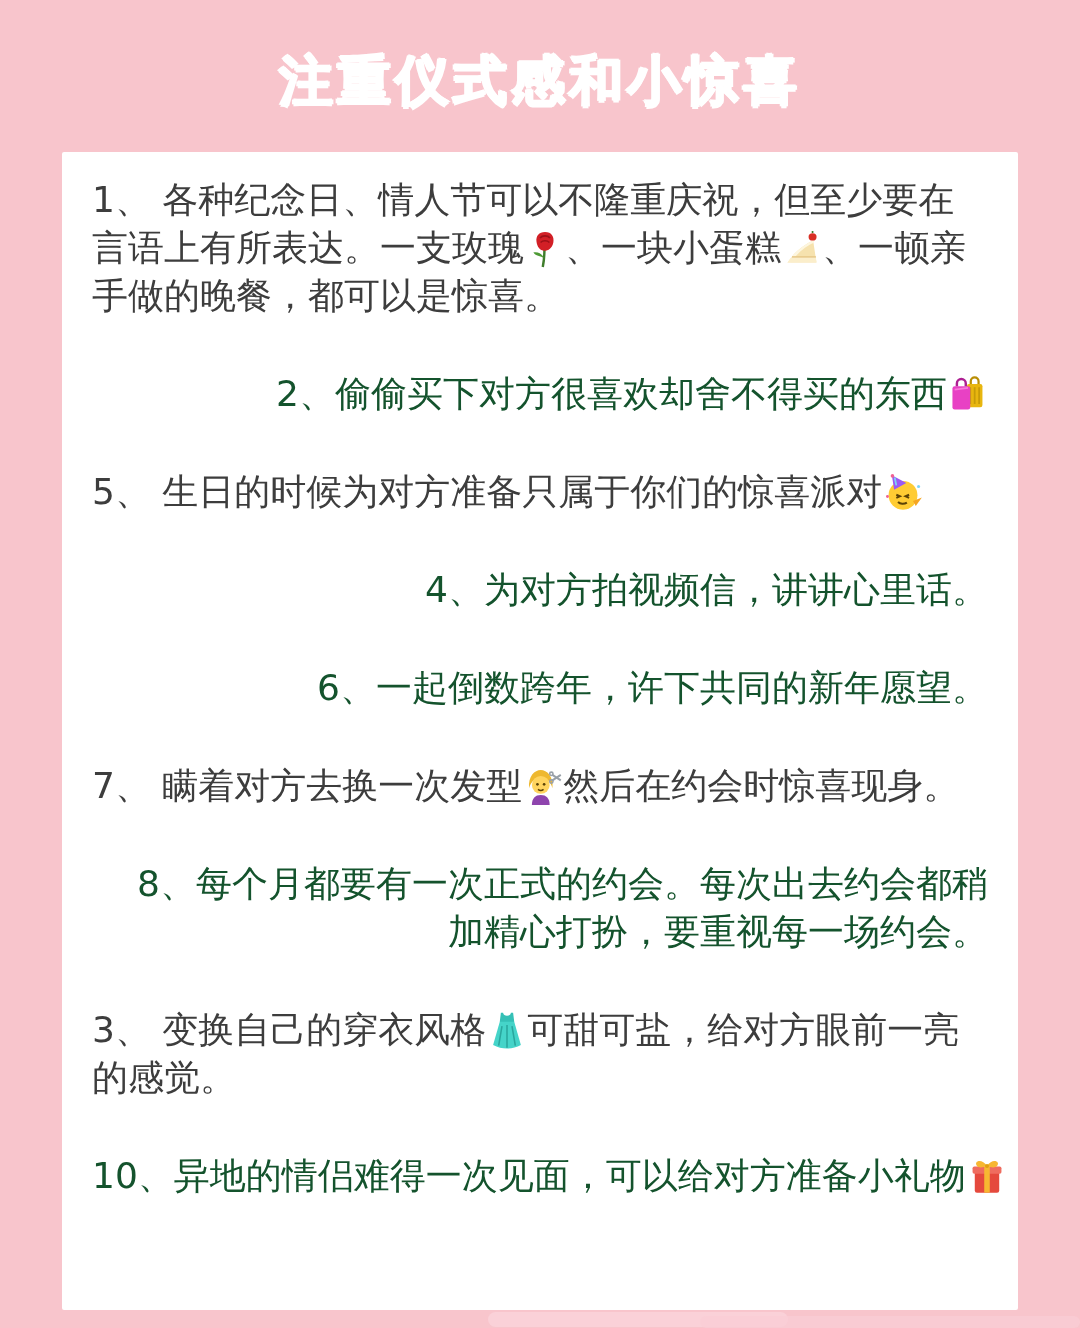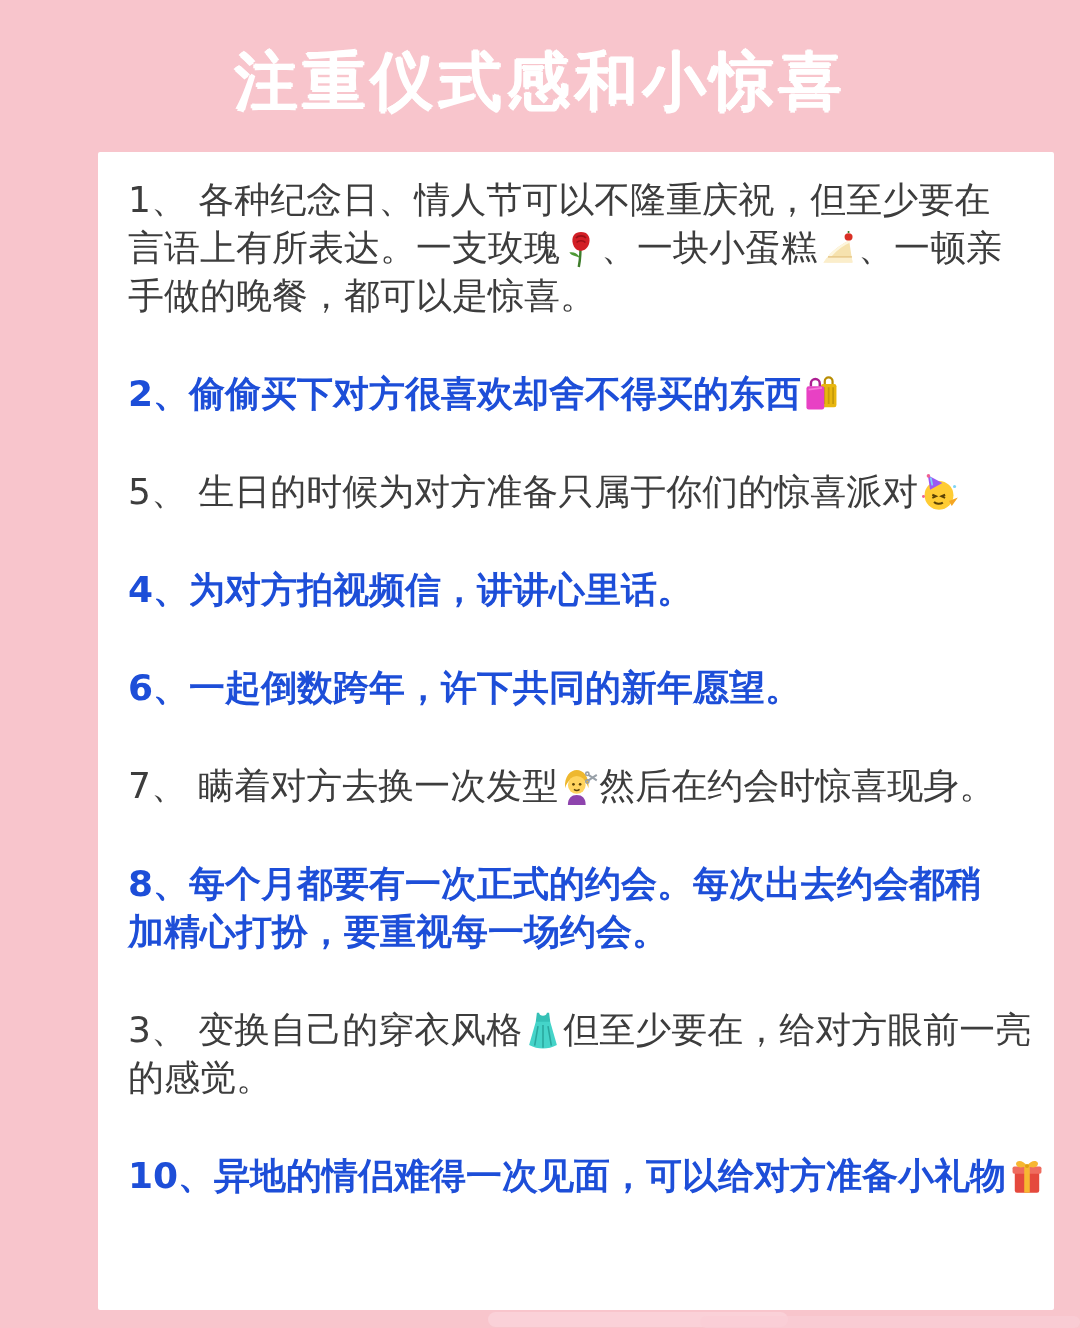--- a/index.html
+++ b/index.html
@@ -10,48 +10,48 @@
     background: #f8c5cc;
     font-family: "DejaVu Sans", "Liberation Sans", sans-serif;
   }
   .page-title-wrap {
     position: absolute;
     top: 22px; left: 0;
     width: 1080px; height: 118px;
     display: flex; align-items: center; justify-content: center;
   }
   .page-title {
-    font-size: 64px;
-    font-weight: 400;
+    font-size: 54px;
+    font-weight: 700;
     color: #ffffff;
     letter-spacing: 4px;
     text-shadow: 1.5px 0 0 #fff, -1.5px 0 0 #fff, 0 1.5px 0 #fff, 0 -1.5px 0 #fff;
     white-space: nowrap;
   }
   .card {
     position: absolute;
     left: 62px; top: 152px;
     width: 956px; height: 1158px;
     background: #ffffff;
     border-radius: 2px;
     overflow: hidden;
-    margin-left: 36px;
   }
   .card-inner {
     padding: 24px 30px 0 30px;
   }
   .item {
     margin: 0 0 50px 0;
     color: #3d3d3d;
     font-size: 36px;
     line-height: 48px;
   }
   .item.bold {
-    font-weight: 700;
-    color: #1d4ed8;
+    font-weight: 400;
+    color: #14532d;
+    text-align: right;
   }
   .item .line {
     display: block;
     white-space: nowrap;
   }
   .emoji {
     display: inline-block;
     width: 40px; height: 40px;
     vertical-align: -8px;
     margin: 0 0 0 1px;
@@ -149,21 +149,21 @@
       </p>
       <p class="item bold">
         <span class="line"><span>8、每个月都要有一次正式的约会。每次出去约会都稍</span></span>
         <span class="line"><span>加精心打扮，要重视每一场约会。</span></span>
       </p>
       <p class="item">
         <span class="line"><span>3、 变换自己的穿衣风格</span><span class="emoji"><svg viewBox="0 0 36 36">
               <path d="M12.5 2.5 L14.5 2.5 C14.5 6 21.5 6 21.5 2.5 L23.5 2.5 L24.5 10.5 C21 13 15 13 11.5 10.5 Z" fill="#35c0b6"></path>
               <path d="M11.5 10.5 L24.5 10.5 L30.5 31.5 C22.5 35.8 13.5 35.8 5.5 31.5 Z" fill="#45d4c9"></path>
               <path d="M13.5 14.5 L10.5 32 M18 13.5 L18 34 M22.5 14.5 L25.5 32" stroke="#2aa79e" stroke-width="1.4" fill="none"></path>
-            </svg></span><span>但至少要在，给对方眼前一亮</span></span>
+            </svg></span><span>可甜可盐，给对方眼前一亮</span></span>
         <span class="line"><span>的感觉。</span></span>
       </p>
       <p class="item bold">
         <span class="line"><span>10、异地的情侣难得一次见面，可以给对方准备小礼物</span><span class="emoji"><svg viewBox="0 0 36 36">
               <rect x="7" y="14" width="22" height="19" rx="2" fill="#e5493d"></rect>
               <rect x="5" y="9.5" width="26" height="6.5" rx="1.5" fill="#ef6c5f"></rect>
               <rect x="15.5" y="9.5" width="5" height="23.5" fill="#f7b731"></rect>
               <path d="M18 9 C13.5 1.5 5.5 4.5 9 9 C11 11.2 15 10 18 9 Z" fill="#f7b731"></path>
               <path d="M18 9 C22.5 1.5 30.5 4.5 27 9 C25 11.2 21 10 18 9 Z" fill="#f7b731"></path>
               <circle cx="18" cy="9" r="1.8" fill="#e09f10"></circle>

